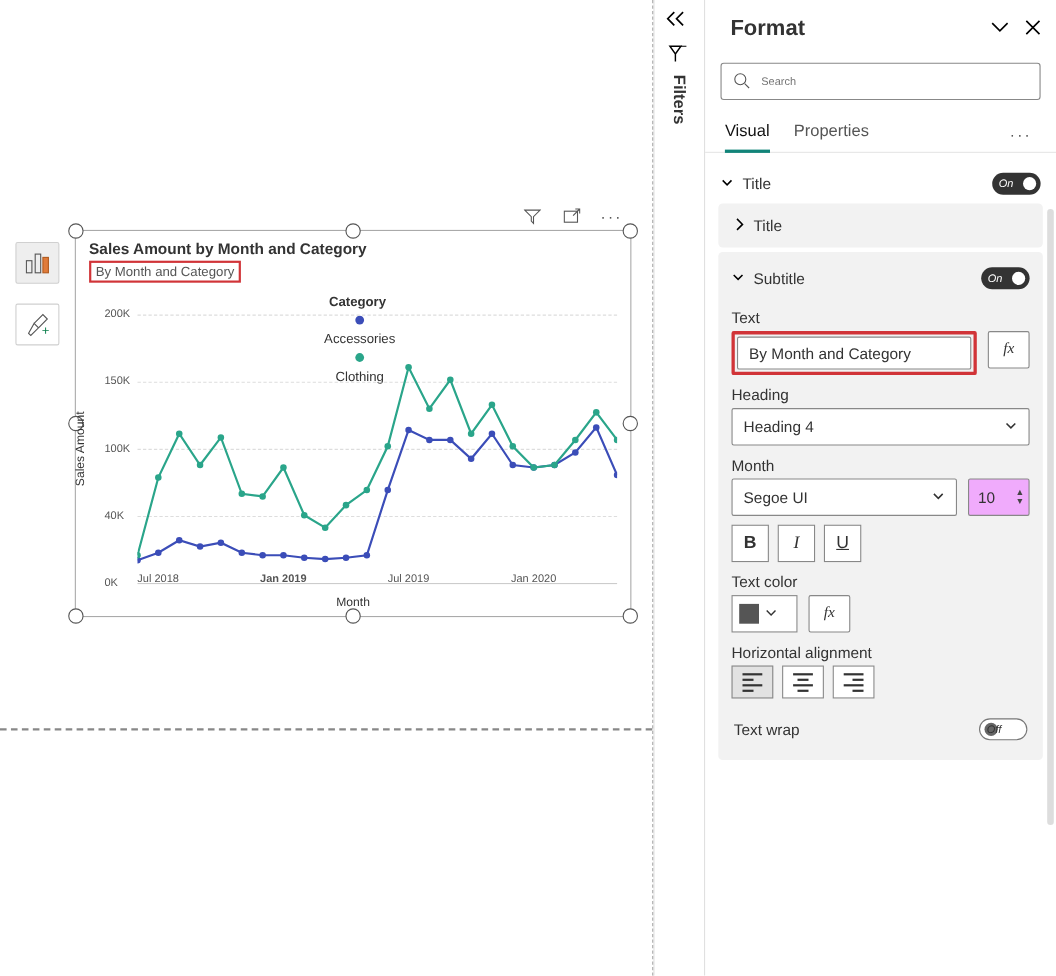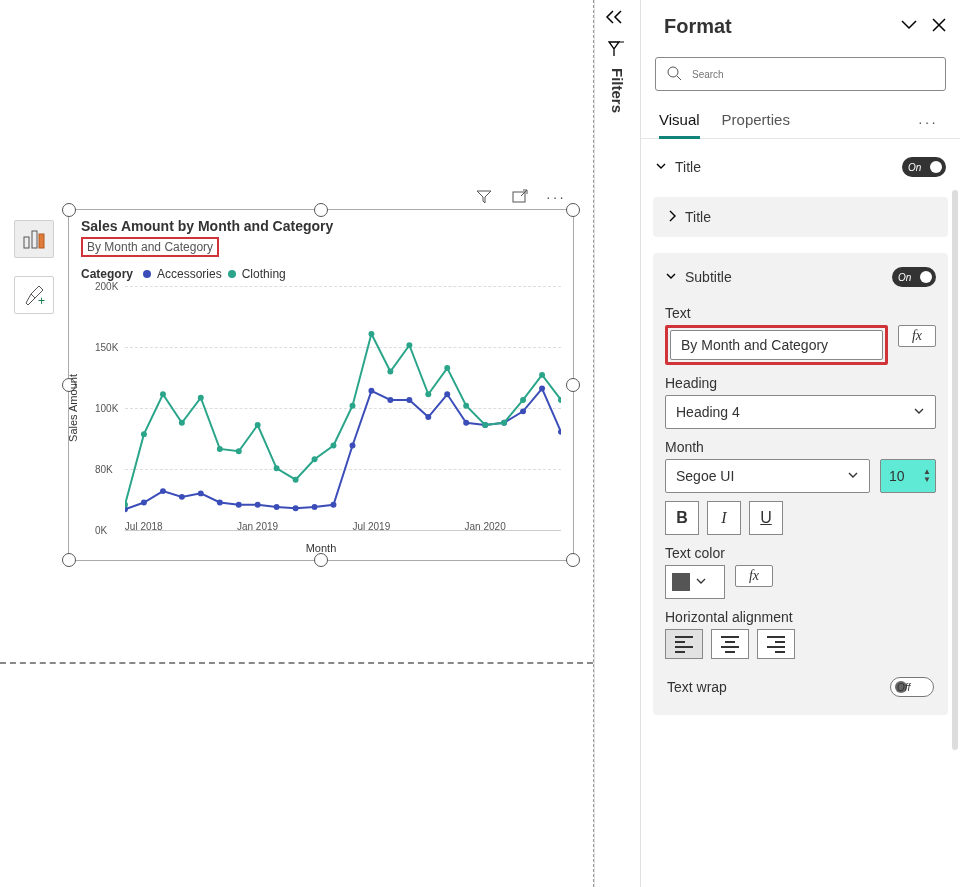--- a/index.html
+++ b/index.html
@@ -21,21 +21,21 @@
   .h-tm { top: -7px; left: 50%; margin-left: -7px; }
   .h-bm { bottom: -7px; left: 50%; margin-left: -7px; }
   .h-ml { top: 50%; left: -7px; margin-top: -7px; }
   .h-mr { top: 50%; right: -7px; margin-top: -7px; }
 
   .viz-actions { position: absolute; top: -22px; right: 8px; display: flex; gap: 18px; align-items: center; color: #555; }
   .viz-actions .ia { width: 18px; height: 18px; display: flex; align-items: center; justify-content: center; cursor: pointer; }
 
   .viz-title { margin: 8px 0 0 12px; font-weight: 600; font-size: 14px; color: #333; }
   .viz-subtitle-wrap { margin: 3px 0 4px 12px; padding: 1px 4px; display: inline-block; border: 2px solid #d13438; color: #555; font-size: 12px; }
-  .legend { margin: 6px 0 0 12px; font-size: 12px; display: flex; align-items: center; gap: 6px; }
+  .legend { margin: 6px 0 0 12px; font-size: 12px; display: flex; align-items: center; gap: 6px; flex-direction: column; }
   .legend .lbl { font-weight: 600; margin-right: 4px; }
   .dot { width: 8px; height: 8px; border-radius: 50%; display: inline-block; }
   .dot.acc { background: #3b4db8; }
   .dot.clo { background: #2aa58a; }
 
   .plot { position: absolute; left: 12px; right: 12px; top: 76px; bottom: 30px; }
   .y-axis-title { position: absolute; left: -8px; top: 50%; transform: translate(-50%, -50%) rotate(-90deg); font-size: 11px; color: #333; white-space: nowrap; }
   .x-axis-title { position: absolute; bottom: -24px; left: 50%; transform: translateX(-50%); font-size: 11px; color: #333; text-align: center; }
   .ytick { position: absolute; left: 14px; font-size: 10px; color: #555; transform: translateY(-50%); }
   .xtick { position: absolute; bottom: -2px; font-size: 10px; color: #555; transform: translateX(-50%); }
@@ -58,46 +58,46 @@
   .search { margin: 4px 14px 10px 14px; border: 1px solid #888; border-radius: 3px; height: 34px; display: flex; align-items: center; padding: 0 10px; }
   .search input { border: none; outline: none; font-size: 10px; color: #666; width: 100%; background: transparent; }
   .search .mag { margin-right: 8px; color: #555; }
 
   .tabs { display: flex; gap: 22px; padding: 4px 18px 0 18px; border-bottom: 1px solid #e6e6e6; align-items: center; }
   .tab { padding: 6px 0 10px 0; font-size: 15px; color: #555; cursor: pointer; position: relative; }
   .tab.active { color: #111; font-weight: 400; }
   .tab.active::after { content: ""; position: absolute; left: 0; right: 0; bottom: -1px; height: 3px; background: #118479; }
   .tab-more { margin-left: auto; margin-right: 4px; letter-spacing: 2px; color: #555; cursor: pointer; }
 
-  .fp-body { flex: 1; overflow-y: auto; padding: 14px 12px; display: flex; flex-direction: column; gap: 16px; }
+  .fp-body { flex: 1; overflow-y: auto; padding: 14px 12px; display: flex; flex-direction: column; gap: 4px; }
   .section-head { display: flex; align-items: center; gap: 8px; padding: 4px 2px; }
   .section-head .caret { font-size: 12px; }
   .section-title { font-size: 14px; }
   .toggle { margin-left: auto; width: 44px; height: 20px; border-radius: 10px; position: relative; cursor: pointer; display: flex; align-items: center; }
   .toggle.on { background: #333; }
   .toggle.off { background: #fff; border: 1px solid #777; }
   .toggle .txt { font-size: 10px; color: #fff; position: absolute; left: 6px; font-style: italic; }
   .toggle.off .txt { color: #333; position: absolute; right: 6px; }
   .toggle .knob { width: 12px; height: 12px; border-radius: 50%; background: #fff; position: absolute; right: 4px; }
   .toggle.off .knob { background: #666; left: 4px; right: auto; }
 
   .card { background: #f2f2f2; border-radius: 4px; padding: 14px 12px; }
   .sub-head { display: flex; align-items: center; gap: 8px; padding: 0 0 8px 0; }
   .field-label { font-size: 14px; color: #333; margin: 10px 0 4px 0; }
   .row { display: flex; gap: 10px; align-items: stretch; }
-  .input-like { background: #fff; border: 1px solid #888; border-radius: 2px; height: 22px; display: flex; align-items: center; padding: 0 10px; font-size: 14px; color: #333; }
+  .input-like { background: #fff; border: 1px solid #888; border-radius: 2px; height: 34px; display: flex; align-items: center; padding: 0 10px; font-size: 14px; color: #333; }
   .input-like.fx { width: 38px; justify-content: center; font-style: italic; font-family: "Times New Roman", serif; cursor: pointer; }
   .input-like.grow { flex: 1; }
   .highlight-red { border: 3px solid #d13438; padding: 2px; border-radius: 2px; }
   .highlight-red .input-like { border-width: 1px; height: 30px; }
 
   .select { background: #fff; border: 1px solid #888; border-radius: 2px; height: 34px; display: flex; align-items: center; padding: 0 10px; font-size: 14px; color: #333; cursor: pointer; position: relative; }
   .select .chev { margin-left: auto; }
 
-  .num-spin { width: 56px; background: #5eead4; border: 1px solid #888; border-radius: 2px; height: 34px; display: flex; align-items: center; padding: 0 4px 0 8px; font-size: 14px; }
+  .num-spin { width: 56px; background: #f0abfc; border: 1px solid #888; border-radius: 2px; height: 34px; display: flex; align-items: center; padding: 0 4px 0 8px; font-size: 14px; }
   .num-spin .spinners { margin-left: auto; display: flex; flex-direction: column; font-size: 8px; line-height: 8px; color: #444; cursor: pointer; }
 
   .style-btns { display: flex; gap: 8px; margin-top: 8px; }
   .style-btn { width: 34px; height: 34px; border: 1px solid #888; background: #fff; display: flex; align-items: center; justify-content: center; font-size: 16px; cursor: pointer; }
   .style-btn .b { font-weight: 700; }
   .style-btn .i { font-style: italic; font-family: "Times New Roman", serif; }
   .style-btn .u { text-decoration: underline; }
 
   .color-swatch { width: 60px; height: 34px; border: 1px solid #888; background: #fff; display: flex; align-items: center; padding: 0 6px; cursor: pointer; gap: 6px; }
   .swatch { width: 18px; height: 18px; background: #555; }
@@ -178,27 +178,27 @@
       <div class="plot">
         <div class="y-axis-title">Sales Amount</div>
         <div class="x-axis-title">Month</div>
 
         <div class="ytick" style="top:0%;">200K</div>
         <div class="grid" style="top:0%;"></div>
         <div class="ytick" style="top:25%;">150K</div>
         <div class="grid" style="top:25%;"></div>
         <div class="ytick" style="top:50%;">100K</div>
         <div class="grid" style="top:50%;"></div>
-        <div class="ytick" style="top:75%;">80K</div>
+        <div class="ytick" style="top:75%;">40K</div>
         <div class="grid" style="top:75%;"></div>
         <div class="ytick" style="top:100%;">0K</div>
         <div class="grid" style="top:100%; border-top:1px solid #ccc;"></div>
 
         <div class="xtick" style="left:calc(44px + (100% - 44px)*0.043);">Jul 2018</div>
-        <div class="xtick" style="left:calc(44px + (100% - 44px)*0.304);">Jan 2019</div>
+        <div class="xtick" style="left:calc(44px + (100% - 44px)*0.304);font-weight:bold;">Jan 2019</div>
         <div class="xtick" style="left:calc(44px + (100% - 44px)*0.565);">Jul 2019</div>
         <div class="xtick" style="left:calc(44px + (100% - 44px)*0.826);">Jan 2020</div>
 
         <svg class="chart-svg" id="chart-svg" preserveAspectRatio="none" viewBox="0 0 440 230">
             <path d="M0.0 225.4 L19.1 218.5 L38.3 207.0 L57.4 212.8 L76.5 209.3 L95.7 218.5 L114.8 220.8 L133.9 220.8 L153.0 223.1 L172.2 224.3 L191.3 223.1 L210.4 220.8 L229.6 161.0 L248.7 105.8 L267.8 115.0 L287.0 115.0 L306.1 132.3 L325.2 109.3 L344.3 138.0 L363.5 140.3 L382.6 138.0 L401.7 126.5 L420.9 103.5 L440.0 147.2 " fill="none" stroke="#3b4db8" stroke-width="2"></path>
             <circle cx="0.0" cy="225.4" r="3" fill="#3b4db8"></circle>
             <circle cx="19.1" cy="218.5" r="3" fill="#3b4db8"></circle>
             <circle cx="38.3" cy="207.0" r="3" fill="#3b4db8"></circle>
             <circle cx="57.4" cy="212.8" r="3" fill="#3b4db8"></circle>
             <circle cx="76.5" cy="209.3" r="3" fill="#3b4db8"></circle>

